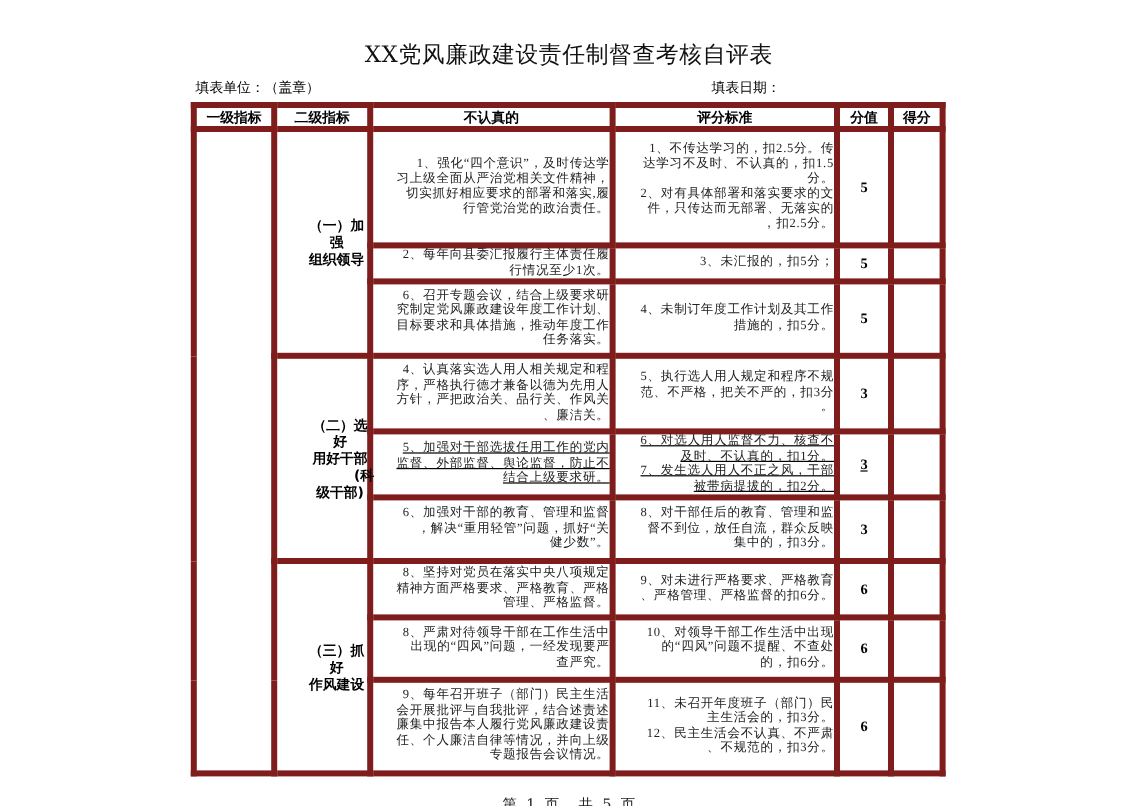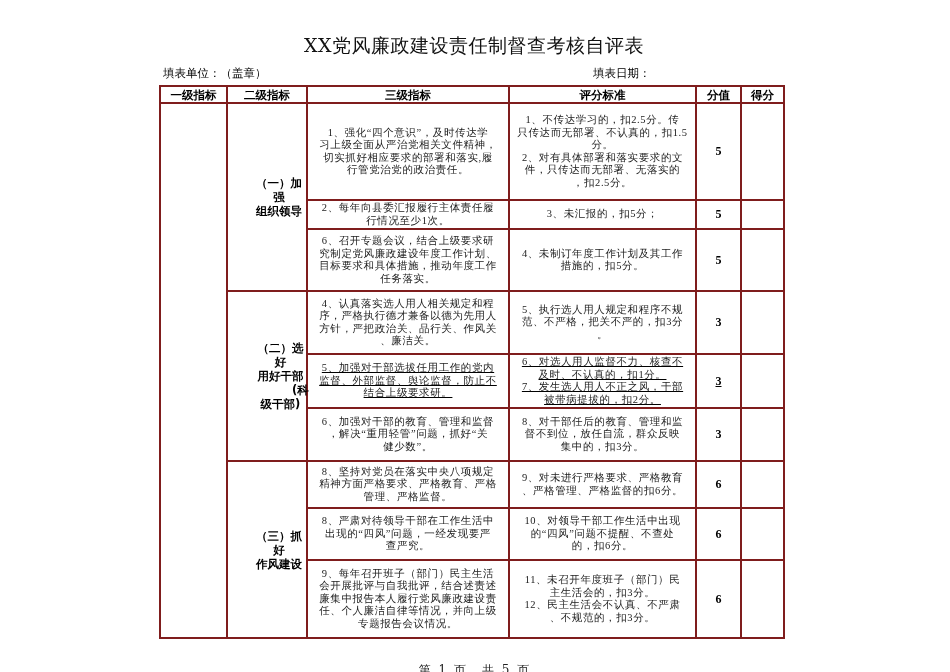--- a/index.html
+++ b/index.html
@@ -39,21 +39,21 @@
 
     table.sheet {
       position: absolute;
       left: 159px;
       top: 85px;
       border-collapse: collapse;
       table-layout: fixed;
       width: 626px;
     }
     table.sheet td, table.sheet th {
-      border: 2px solid #7f1d1d;
+      border: 5px solid #7f1d1d;
       padding: 0;
       vertical-align: middle;
     }
     table.sheet th {
       height: 15px;
       font-family: "DejaVu Sans", "Liberation Sans", sans-serif;
       font-weight: bold;
       font-size: 11.5px;
       text-align: center;
       line-height: 14px;
@@ -70,21 +70,21 @@
       font-family: "DejaVu Sans", "Liberation Sans", sans-serif;
       font-weight: bold;
       font-size: 11.5px;
       text-align: center;
       line-height: 14px;
     }
     td.level2 .l2text { display: inline-block; text-align: center; margin-left: 24px; }
     td.level3, td.criteria {
       font-size: 10.5px;
       line-height: 12.5px;
-      text-align: center;
+      text-align: right;
       padding: 0 1px 0 2px;
       letter-spacing: 0.6px;
       color: #222;
       border-left: 2px solid #666;
     }
     td.criteria { border-left: 3px double #555; }
     td.score {
       text-align: center;
       font-weight: bold;
       font-size: 12px;
@@ -118,39 +118,39 @@
       <col class="col2">
       <col class="col3">
       <col class="col4">
       <col class="col5">
       <col class="col6">
   </colgroup>
   <thead>
     <tr>
       <th>一级指标</th>
       <th>二级指标</th>
-      <th>三级指标</th>
+      <th>不认真的</th>
       <th>评分标准</th>
       <th>分值</th>
       <th>得分</th>
     </tr>
   </thead>
   <tbody id="tbody">
       <tr style="height: 97px;">
         <td class="level1" rowspan="9"></td>
         <td class="level2" rowspan="3"><span class="l2text"><span class="ln">（一）加强</span><span class="ln">组织领导</span></span></td>
         <td class="level3">
           <span class="ln">1、强化“四个意识”，及时传达学</span>
           <span class="ln">习上级全面从严治党相关文件精神，</span>
           <span class="ln">切实抓好相应要求的部署和落实,履</span>
           <span class="ln">行管党治党的政治责任。</span>
         </td>
         <td class="criteria">
           <span class="ln">1、不传达学习的，扣2.5分。传</span>
-          <span class="ln">只传达而无部署、不认真的，扣1.5</span>
+          <span class="ln">达学习不及时、不认真的，扣1.5</span>
           <span class="ln">分。</span>
           <span class="ln">2、对有具体部署和落实要求的文</span>
           <span class="ln">件，只传达而无部署、无落实的</span>
           <span class="ln">，扣2.5分。</span>
         </td>
         <td class="score">5</td>
         <td class="got"></td>
       </tr>
       <tr style="height: 29px;">
         <td class="level3">

